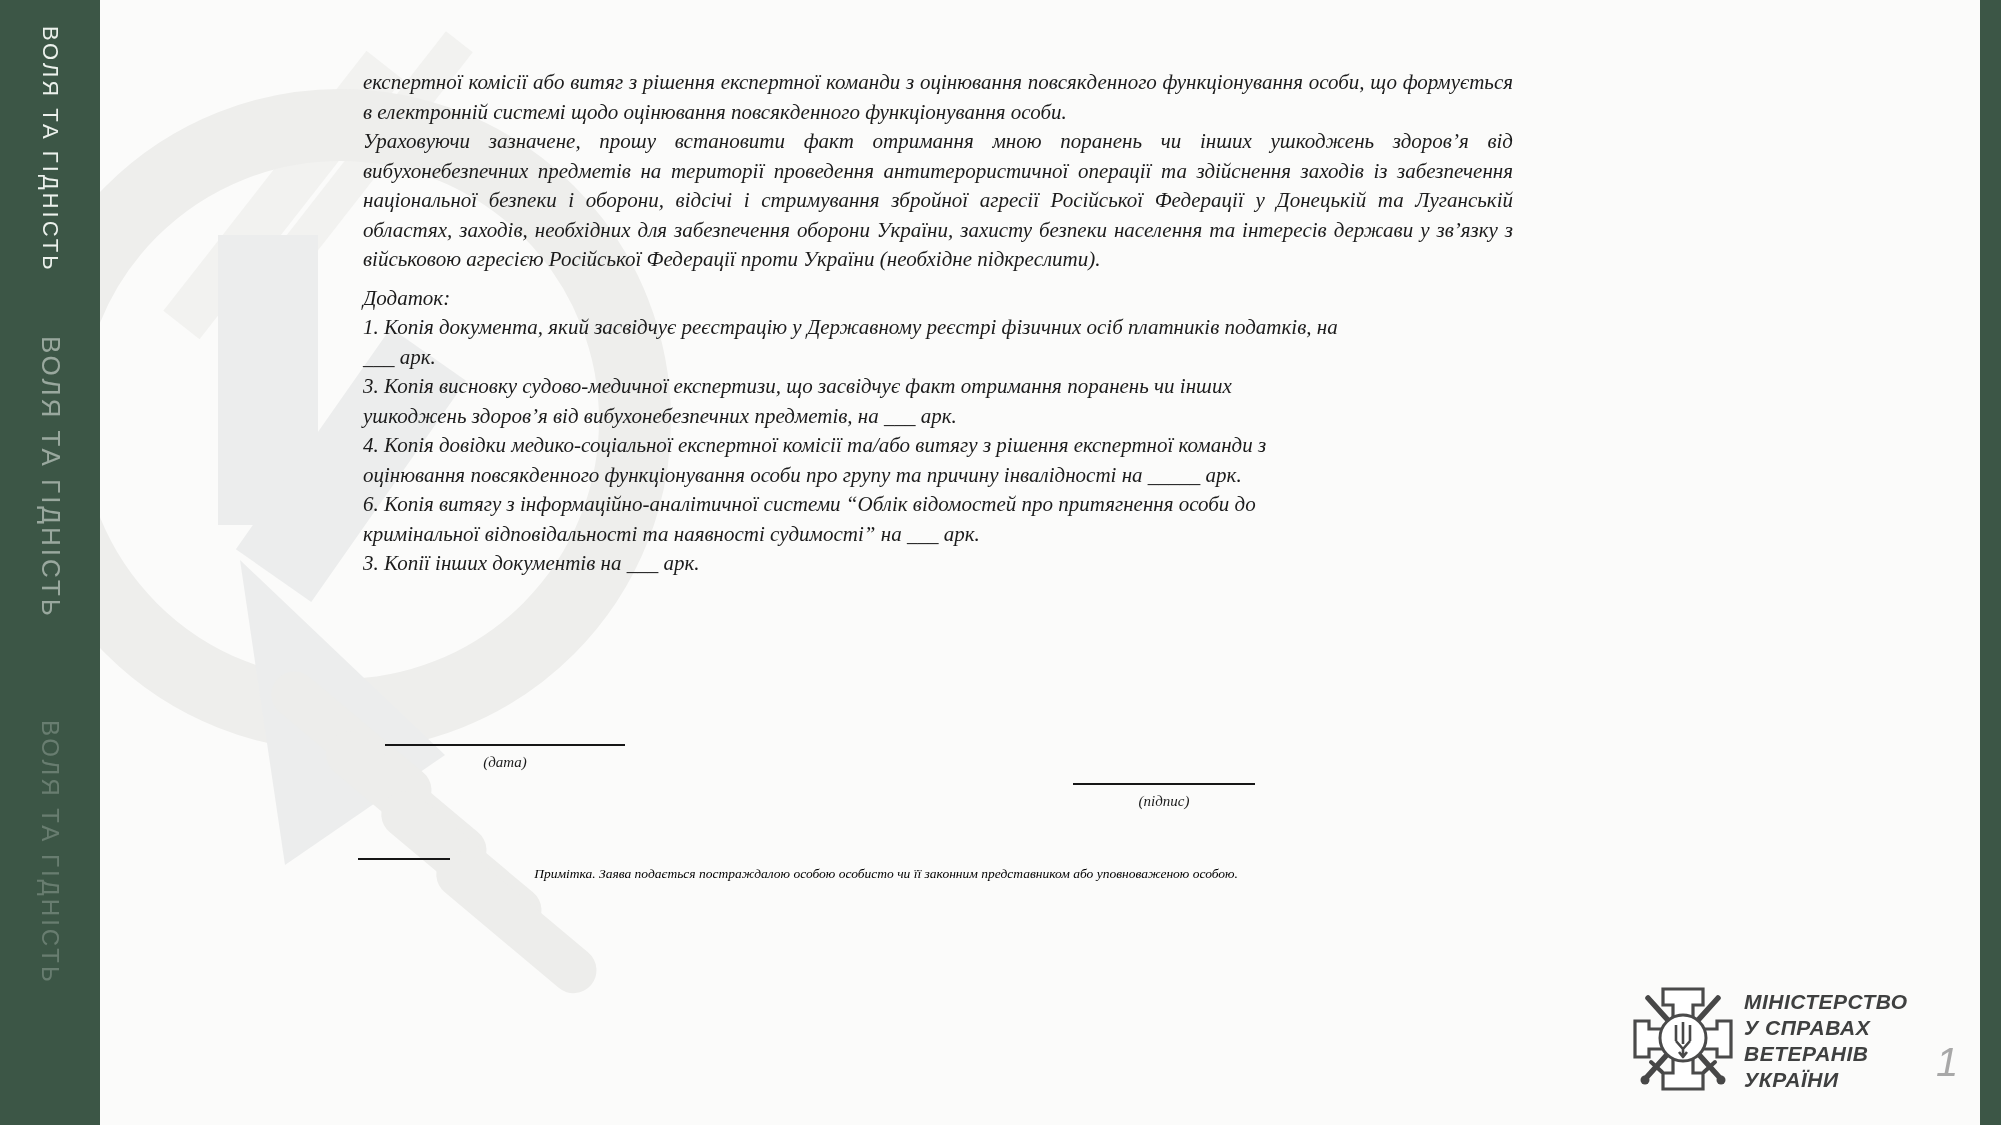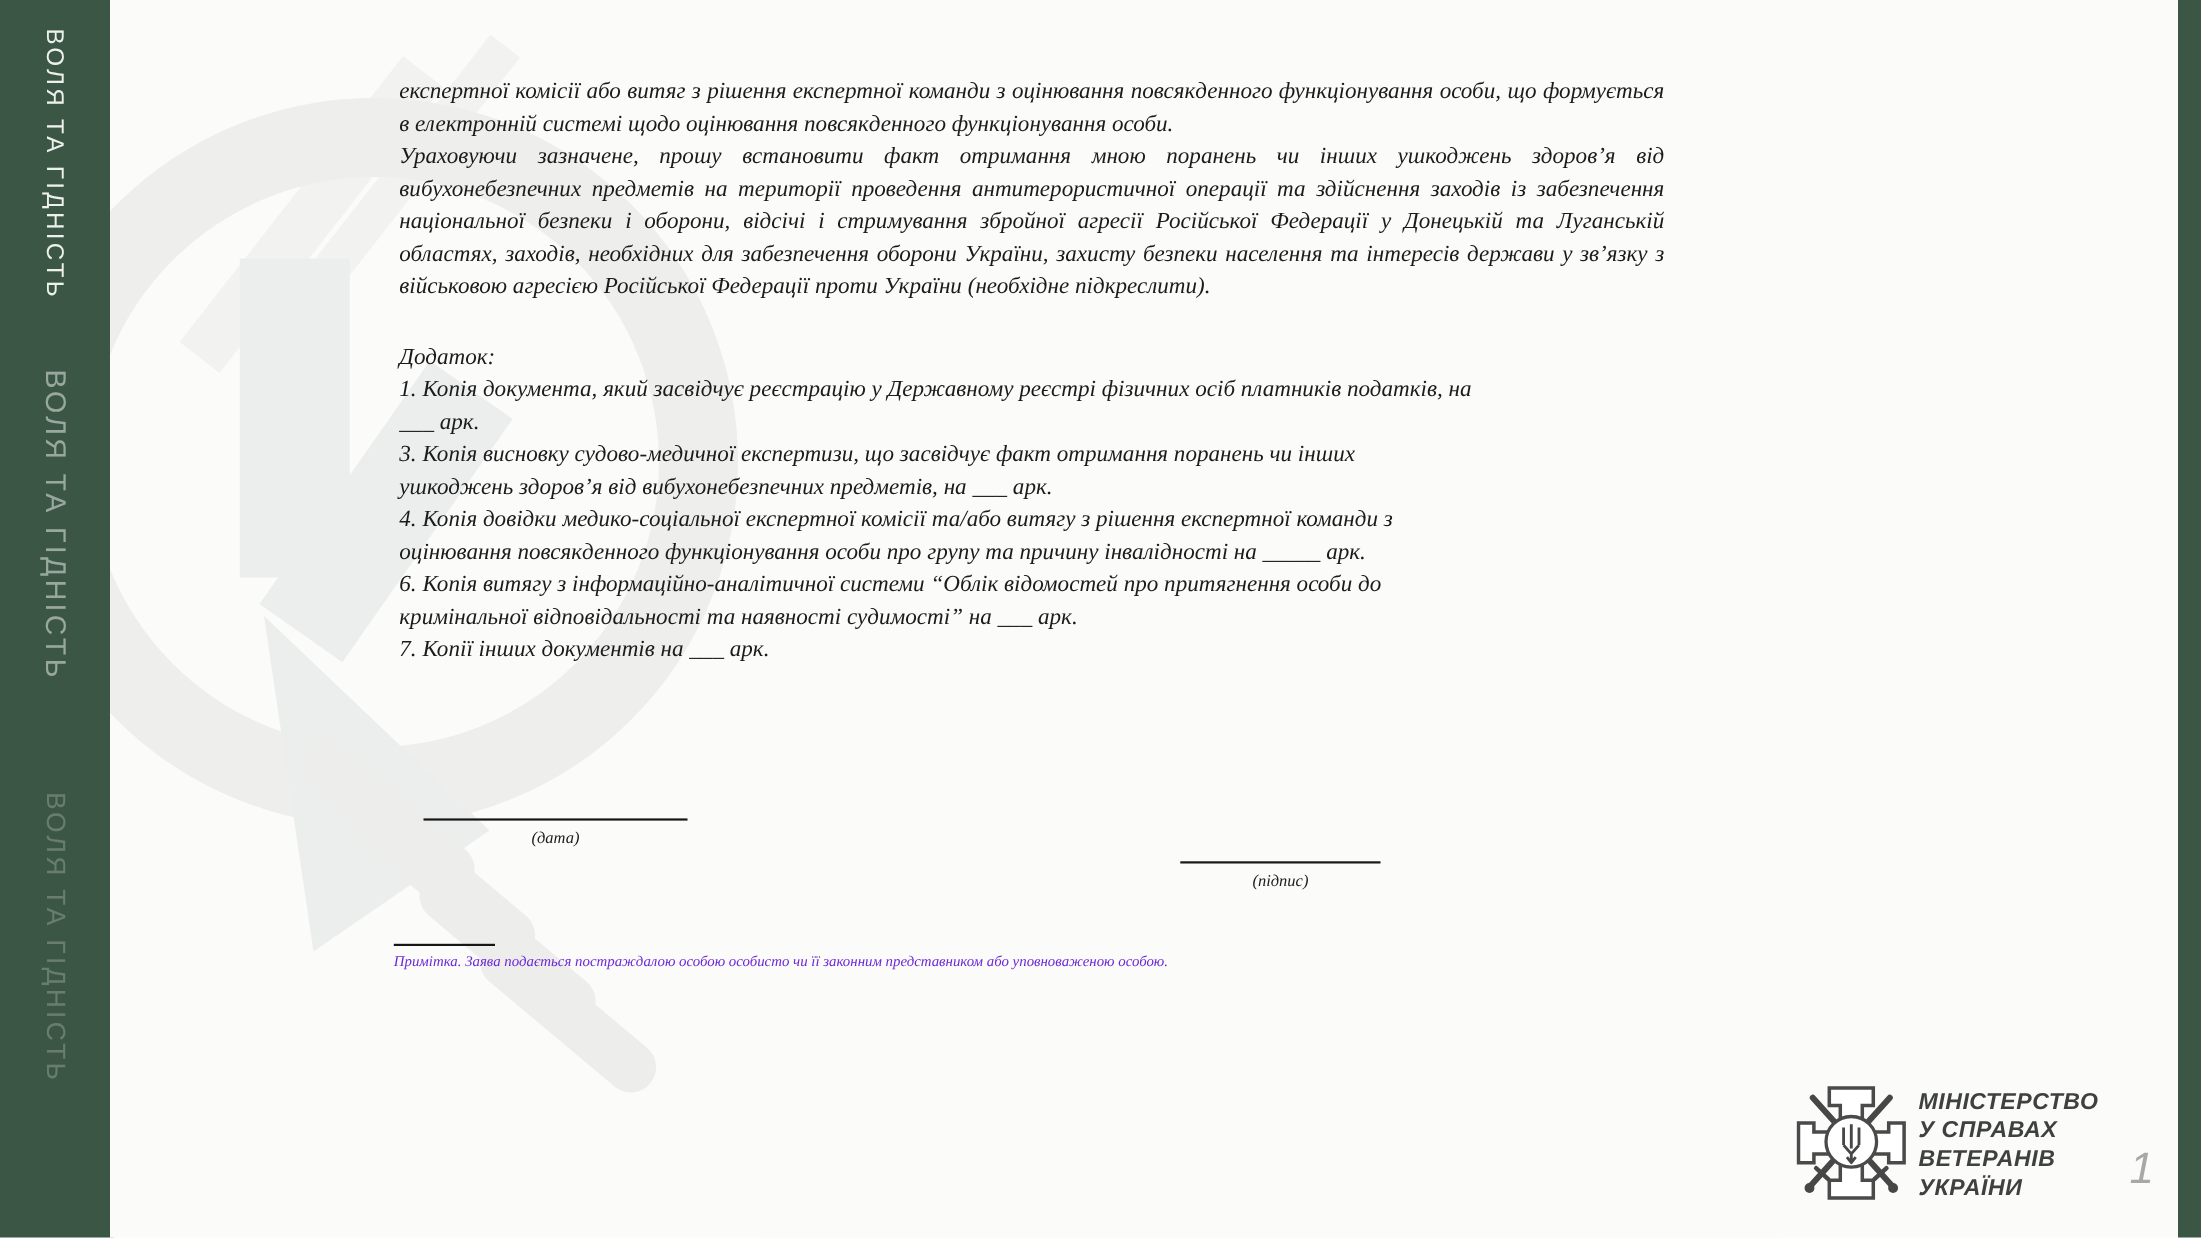--- a/index.html
+++ b/index.html
@@ -34,31 +34,31 @@
     position:absolute;left:1980px;top:0;width:21px;height:1125px;
     background:#3c5646;
   }
   
   .doc{
     position:absolute;left:263px;top:68px;width:1150px;
     color:#1b1b1b;font-size:21px;line-height:29.5px;
   }
   .doc p{margin:0;white-space:pre-line;}
   .doc p.just{text-align:justify;}
-  .doc .attachments-title{margin-top:35px;}
+  .doc .attachments-title{margin-top:9px;}
   
   .sig{position:absolute;text-align:center;}
   .sig .line{border-top:2px solid #161616;height:0;}
   .sig .lbl{font-size:15px;line-height:18px;margin-top:7px;color:#1b1b1b;}
   .sig.date{left:22px;top:676px;width:240px;}
   .sig.sign{left:710px;top:715px;width:182px;}
   
   .footnote{position:absolute;left:-5px;top:790px;width:880px;}
   .footnote .sep{width:92px;border-top:2px solid #161616;margin-bottom:5px;}
-  .footnote .txt{font-size:13.5px;line-height:17px;color:#6d28d9;white-space:pre-line;}
+  .footnote .txt{font-size:13.5px;line-height:17px;color:#000000;white-space:pre-line;text-align:right;}
   
   .ministry{position:absolute;}
   .ministry.emblem{left:1533px;top:983px;width:100px;height:108px;}
   .ministry.nameblock{
     left:1644px;top:977px;
     font-family:"Liberation Sans","DejaVu Sans",sans-serif;
     font-weight:bold;font-size:21px;line-height:26px;
     letter-spacing:0.5px;color:#3f4040;margin-top:12px;
   }
   .pagenum{
@@ -102,21 +102,21 @@
     <p class="just">Ураховуючи зазначене, прошу встановити факт отримання мною поранень чи інших ушкоджень здоров’я від вибухонебезпечних предметів на території проведення антитерористичної операції та здійснення заходів із забезпечення національної безпеки і оборони, відсічі і стримування збройної агресії Російської Федерації у Донецькій та Луганській областях, заходів, необхідних для забезпечення оборони України, захисту безпеки населення та інтересів держави у зв’язку з військовою агресією Російської Федерації проти України (необхідне підкреслити).</p>
     <p class="attachments-title">Додаток:</p>
     <p>1. Копія документа, який засвідчує реєстрацію у Державному реєстрі  фізичних осіб платників податків, на
 ___ арк.</p>
     <p>3. Копія висновку судово-медичної експертизи, що засвідчує факт отримання поранень чи інших
 ушкоджень здоров’я від вибухонебезпечних предметів, на ___ арк.</p>
     <p>4. Копія довідки медико-соціальної  експертної комісії та/або витягу з рішення експертної  команди з
 оцінювання повсякденного функціонування особи про групу та причину інвалідності на _____ арк.</p>
     <p>6. Копія витягу з інформаційно-аналітичної системи “Облік відомостей про притягнення особи до
 кримінальної відповідальності та наявності судимості” на ___ арк.</p>
-    <p>7. Копії інших документів на ___ арк.</p>
+    <p>3. Копії інших документів на ___ арк.</p>
 
     <div class="sig date">
       <div class="line"></div>
       <div class="lbl">(дата)</div>
     </div>
     <div class="sig sign">
       <div class="line"></div>
       <div class="lbl">(підпис)</div>
     </div>
 

